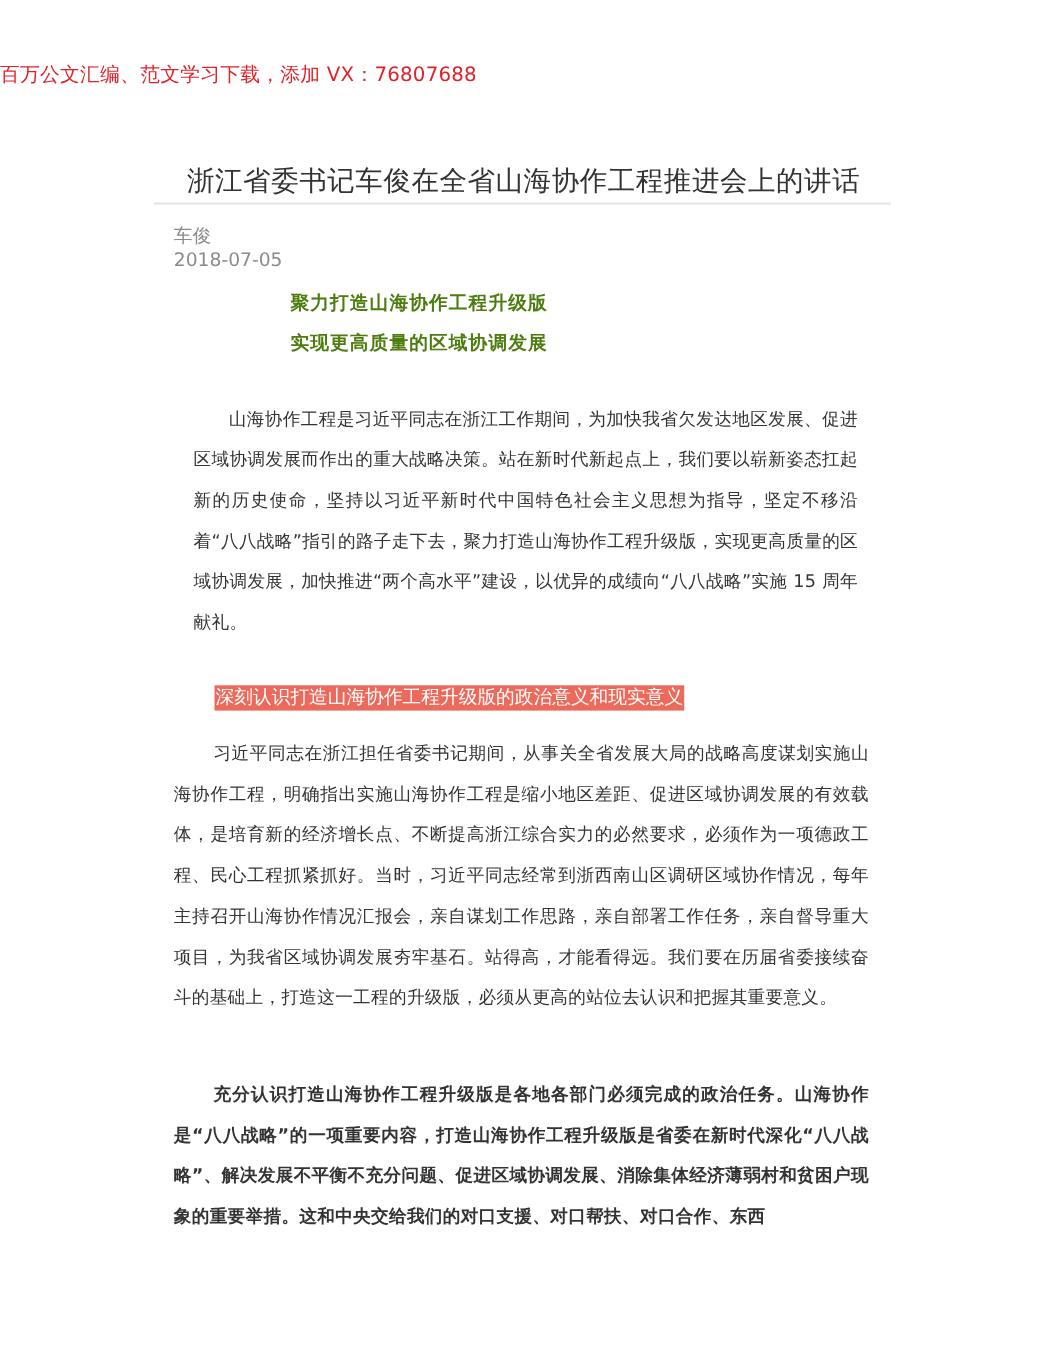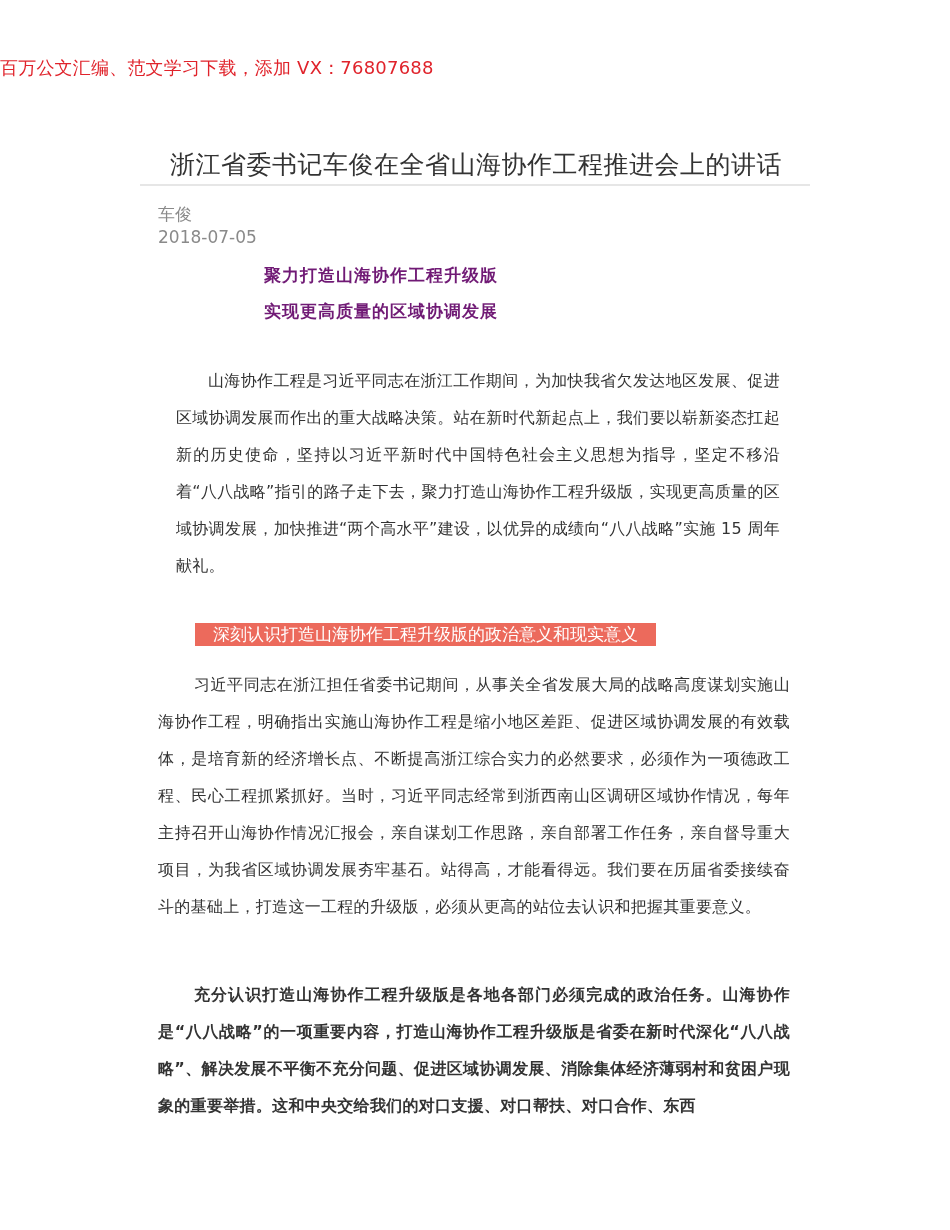--- a/index.html
+++ b/index.html
@@ -20,35 +20,35 @@
     background: #e6e6e6;
   }
   .author {
     position: absolute; top: 203px; left: 158px; color: #8a8a8a; font-size: 17px;
   }
   .date {
     position: absolute; top: 227px; left: 158px; color: #8a8a8a; font-size: 17px;
   }
   .subtitle {
     position: absolute; left: 0; width: 762px; text-align: center;
-    color: #701a75; font-weight: bold; font-size: 17px; letter-spacing: 1px;
+    color: #4d7c0f; font-weight: bold; font-size: 17px; letter-spacing: 1px;
   }
   .sub1 { top: 264px; }
   .sub2 { top: 300px; }
   .para {
     position: absolute; color: #333333; font-size: 16px;
     line-height: 37px; text-align: justify; letter-spacing: 0.3px;
   }
   .p1 { top: 362px; left: 176px; width: 604px; text-indent: 32px; }
   .p2 { top: 666px; left: 158px; width: 632px; text-indent: 36px; }
   .p3 { top: 976px; left: 158px; width: 632px; text-indent: 36px; font-weight: bold; }
   .section-heading {
     position: absolute; top: 623px; left: 195px; height: 23px;
     background: #ec6a5c; color: #ffffff; font-size: 17px;
-    line-height: 23px; padding: 0 18px; white-space: nowrap;
+    line-height: 23px; padding: 0 1px; white-space: nowrap;
   }
 </style>
 </head>
 <body>
 
 <div class="banner">百万公文汇编、范文学习下载，添加 VX：76807688</div>
 
 <h1 class="title" style="margin:12px;font-weight:normal;">浙江省委书记车俊在全省山海协作工程推进会上的讲话</h1>
 
 <div class="divider"></div>

